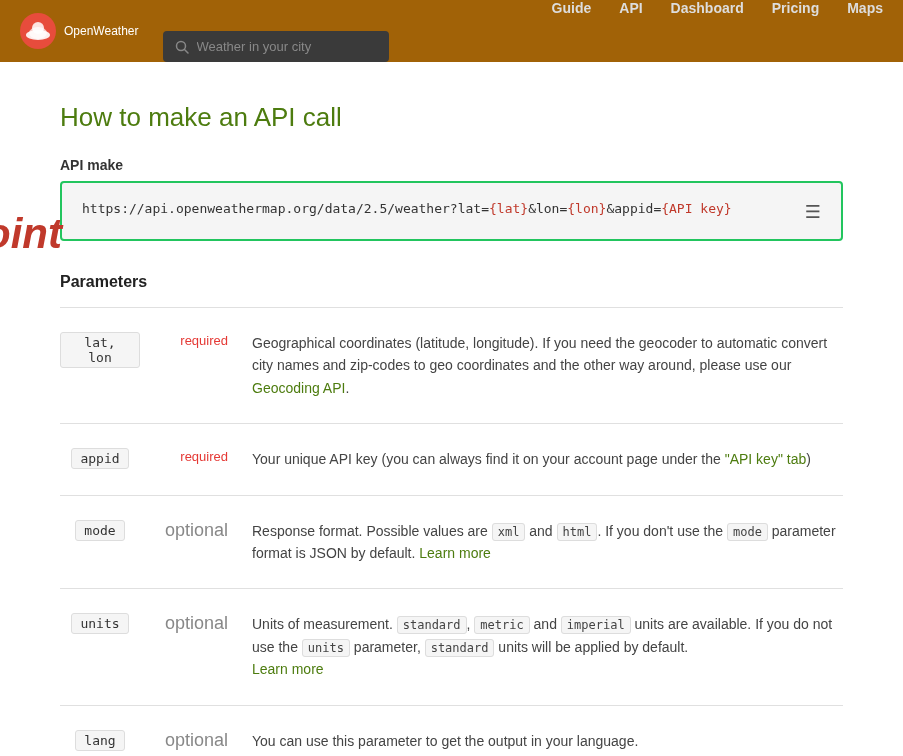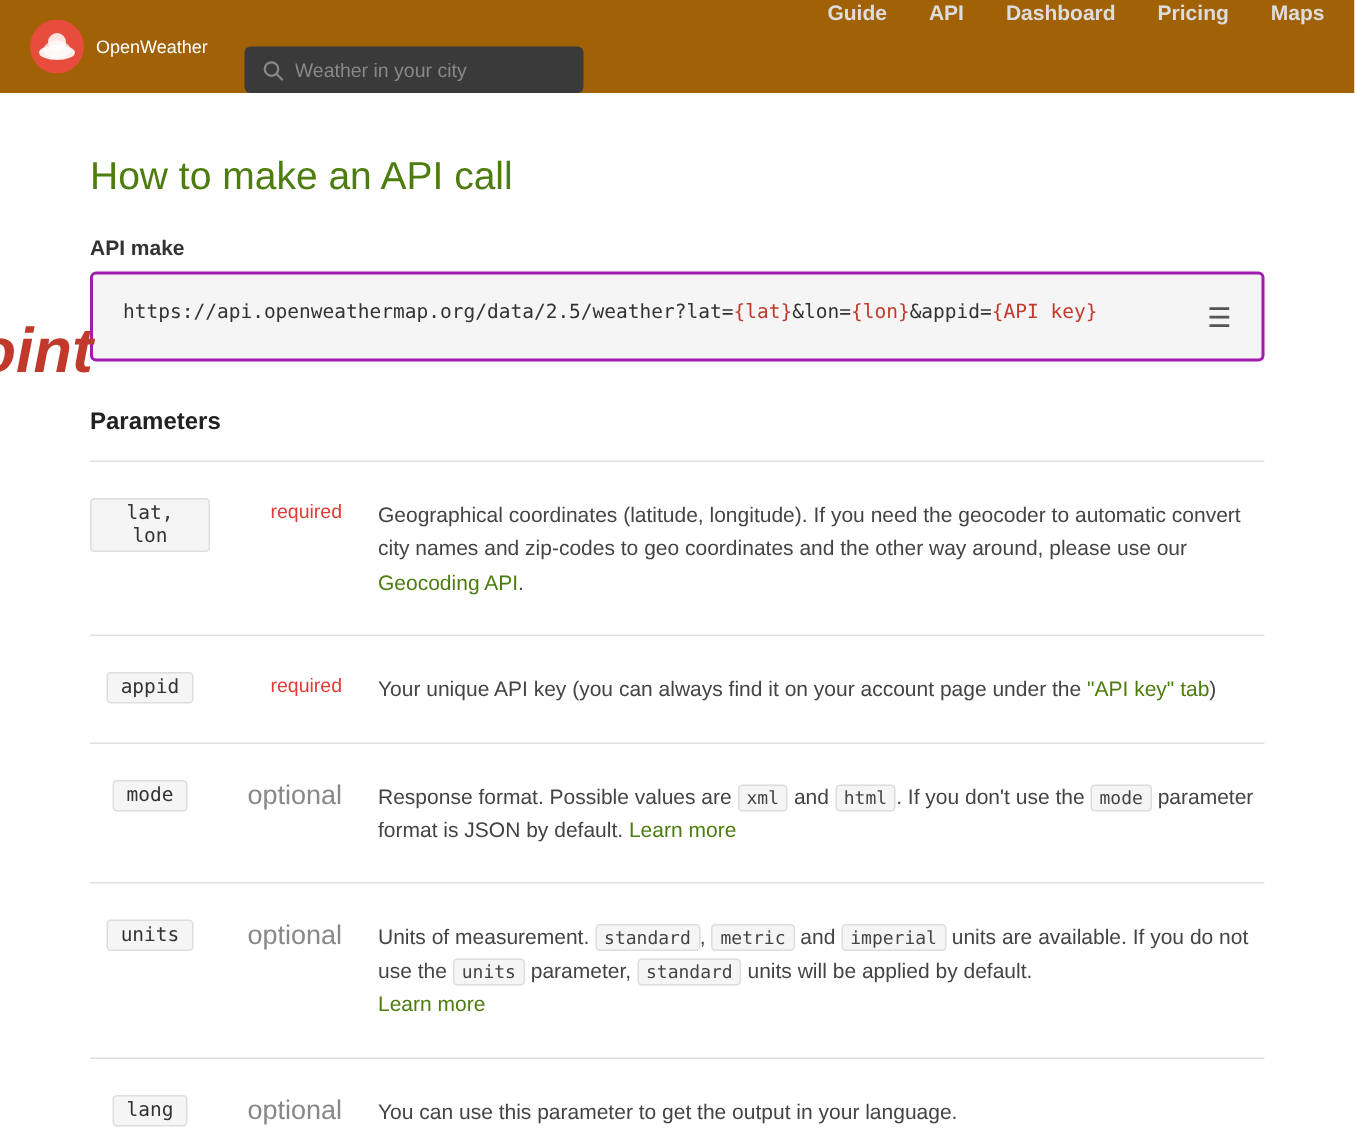--- a/index.html
+++ b/index.html
@@ -91,21 +91,21 @@
     }
 
     .section-label {
       font-weight: 700;
       font-size: 14px;
       margin-bottom: 8px;
       color: #333;
     }
 
     .endpoint-box {
-      border: 2px solid #a21caf;
+      border: 2px solid #22c55e;
       border-radius: 4px;
       background: #f5f5f5;
       padding: 16px 20px;
       display: flex;
       justify-content: space-between;
       align-items: flex-start;
     }
 
     .endpoint-url {
       font-family: monospace;

